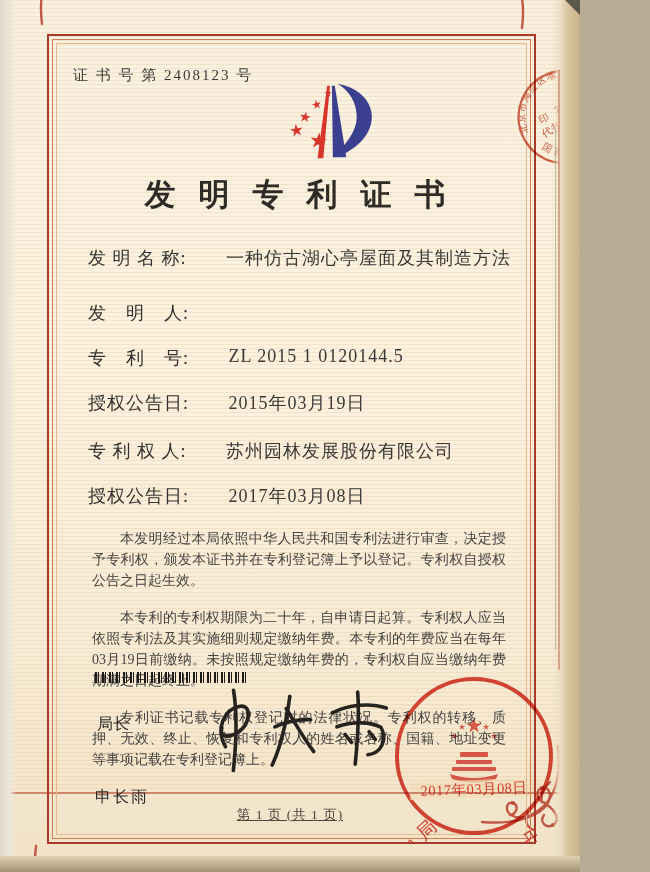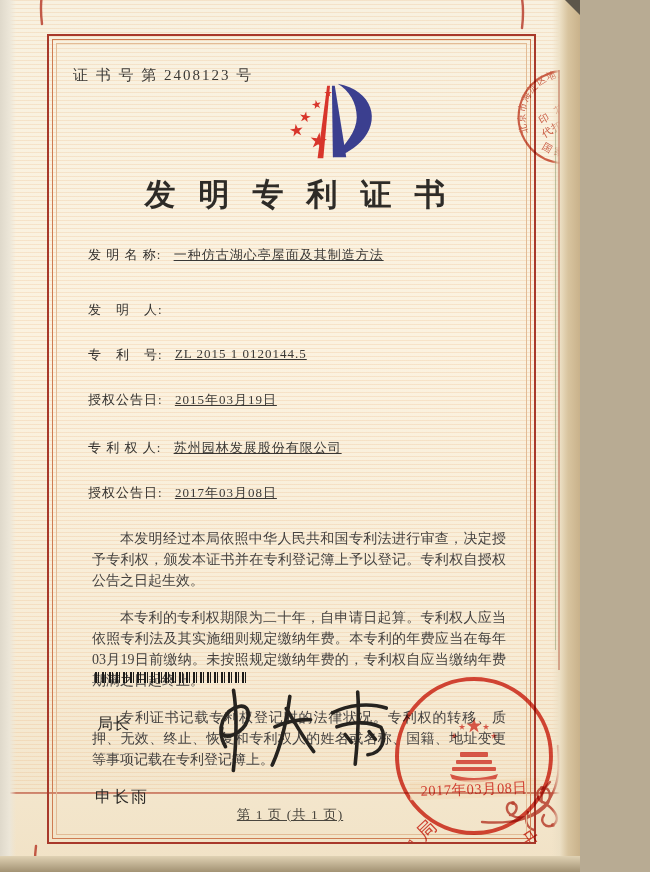--- a/index.html
+++ b/index.html
@@ -23,23 +23,23 @@
     background:repeating-linear-gradient(180deg,rgba(230,162,104,.20) 0px,rgba(230,162,104,.20) 1px,rgba(255,248,238,0) 1px,rgba(255,248,238,0) 4px);}
   
   .frame{position:absolute;left:47px;top:34px;right:44px;bottom:28px;border:2px solid #a8392b;pointer-events:none;}
   .frame::before{content:"";position:absolute;inset:3px;border:1px solid #cf7c52;}
   .frame::after{content:"";position:absolute;inset:7px;border:1px solid #e2bb95;}
   
   .cert-no{position:absolute;left:73px;top:66px;font-size:15px;letter-spacing:2px;color:#3c3a36;}
   .logo{position:absolute;left:262px;top:78px;width:136px;height:86px;}
   .title{position:absolute;left:0;top:174px;width:100%;text-align:center;font-size:31px;
     font-weight:700;letter-spacing:23px;padding-left:33px;box-sizing:border-box;color:#2e2b27;}
-  .field{position:absolute;left:88px;right:56px;font-size:13px;color:#33312e;letter-spacing:1px;display:flex;}
+  .field{position:absolute;left:88px;right:56px;font-size:18px;color:#33312e;letter-spacing:1px;display:flex;gap:18px;}
   .field .lbl{white-space:pre;}
-  .field .val{margin-left:8px;color:#3a3835;text-decoration:underline;}
+  .field .val{margin-left:16px;color:#3a3835;}
   .bodytext{position:absolute;left:76px;right:58px;top:512px;font-size:14px;line-height:21px;
     text-align:justify;color:#454240;}
   .bodytext p{margin:16px;text-indent:2em;}
   .barcode{position:absolute;left:95px;top:672px;width:152px;height:11px;
     background:repeating-linear-gradient(90deg,#1d1c1a 0 2px,transparent 2px 3px,#1d1c1a 3px 4px,transparent 4px 7px,#1d1c1a 7px 9px,transparent 9px 10px,#1d1c1a 10px 11px,transparent 11px 14px);}
   .director-title{position:absolute;left:97px;top:714px;font-size:16px;color:#2c2a27;font-family:"Liberation Sans",sans-serif;}
   .director-name{position:absolute;left:95px;top:745px;font-size:16px;color:#2c2a27;font-family:"Liberation Sans",sans-serif;letter-spacing:2px;margin-top:42px;}
   .signature{position:absolute;left:195px;top:678px;width:215px;height:105px;transform:rotate(-2deg);}
   .seal{position:absolute;left:388px;top:670px;width:172px;height:172px;opacity:.93;mix-blend-mode:multiply;}
   .tax-stamp{position:absolute;left:506px;top:58px;width:118px;height:118px;transform:rotate(-30deg);opacity:.88;mix-blend-mode:multiply;}

